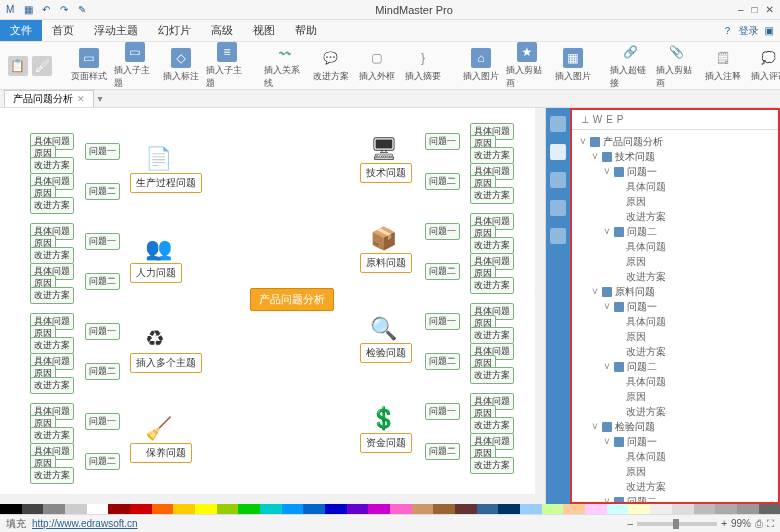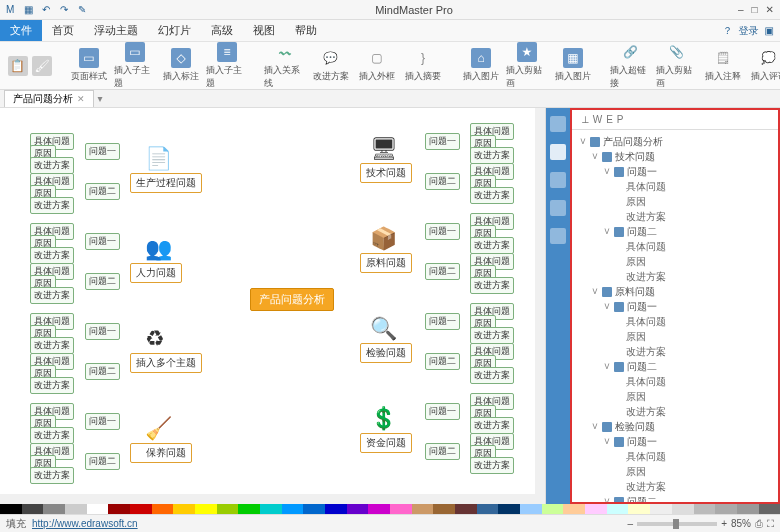--- a/index.html
+++ b/index.html
@@ -438,18 +438,18 @@
       <div class="sw" style="background: rgb(102, 102, 102);"></div>
     </div>
   <div class="status-row">
     <span>填充</span>
     <span class="link">http://www.edrawsoft.cn</span>
     <span class="spacer"></span>
     <div class="zoom">
       <span>–</span>
       <div class="track"></div>
       <span>+</span>
-      <span>85%</span>
+      <span>99%</span>
       <span>⎙</span>
       <span>⛶</span>
     </div>
   </div>
 </div>
 
 </body></html>

